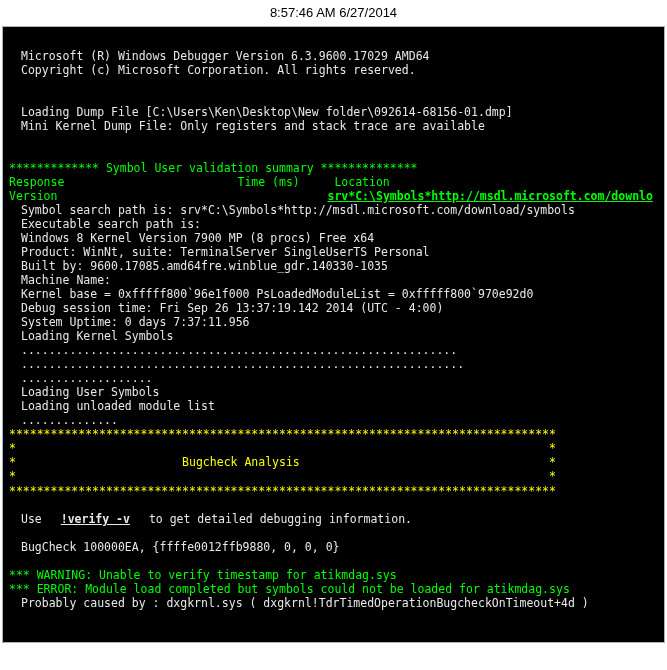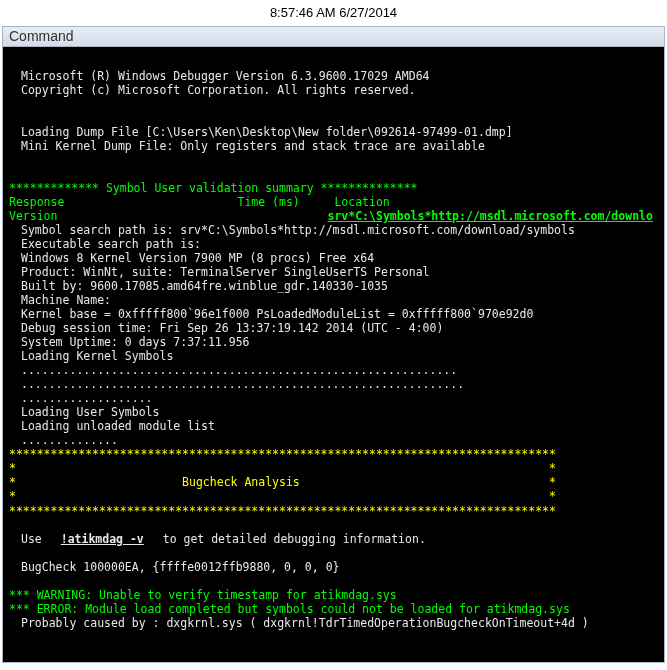--- a/index.html
+++ b/index.html
@@ -49,29 +49,26 @@
     }
   </style>
 </head>
 <body>
 
 <div class="timestamp-bar">
   <span>8:57:46 AM 6/27/2014</span>
 </div>
 
 <div class="window-frame">
-  <div class="title-bar">
-    <span>Command</span>
-  </div>
   <div class="console"><span class="white"></span>
 <span class="white">Microsoft (R) Windows Debugger Version 6.3.9600.17029 AMD64</span>
 <span class="white">Copyright (c) Microsoft Corporation. All rights reserved.</span>
 <span class="white"></span>
 <span class="white"></span>
-<span class="white">Loading Dump File [C:\Users\Ken\Desktop\New folder\092614-97499-01.dmp]</span>
+<span class="white">Loading Dump File [C:\Users\Ken\Desktop\New folder\092614-68156-01.dmp]</span>
 <span class="white">Mini Kernel Dump File: Only registers and stack trace are available</span>
 <span class="white"></span>
 <span class="white"></span>
 <span class="green">************* Symbol User validation summary **************</span>
 <span class="green">Response                         Time (ms)     Location</span>
 <span class="green">Version                                       </span><span class="green link">srv*C:\Symbols*http://msdl.microsoft.com/downlo</span>
 <span class="white">Symbol search path is: srv*C:\Symbols*http://msdl.microsoft.com/download/symbols</span>
 <span class="white">Executable search path is: </span>
 <span class="white">Windows 8 Kernel Version 7900 MP (8 procs) Free x64</span>
 <span class="white">Product: WinNt, suite: TerminalServer SingleUserTS Personal</span>
@@ -86,20 +83,20 @@
 <span class="white">...................</span>
 <span class="white">Loading User Symbols</span>
 <span class="white">Loading unloaded module list</span>
 <span class="white">..............</span>
 <span class="yellow">*******************************************************************************</span>
 <span class="yellow">*                                                                             *</span>
 <span class="yellow">*                        Bugcheck Analysis                                    *</span>
 <span class="yellow">*                                                                             *</span>
 <span class="yellow">*******************************************************************************</span>
 <span class="white"></span>
-<span class="white">Use </span><span class="white link">!atikmdag -v</span><span class="white"> to get detailed debugging information.</span>
+<span class="white">Use </span><span class="white link">!verify -v</span><span class="white"> to get detailed debugging information.</span>
 <span class="white"></span>
 <span class="white">BugCheck 100000EA, {ffffe0012ffb9880, 0, 0, 0}</span>
 <span class="white"></span>
 <span class="green">*** WARNING: Unable to verify timestamp for atikmdag.sys</span>
 <span class="green">*** ERROR: Module load completed but symbols could not be loaded for atikmdag.sys</span>
 <span class="white">Probably caused by : dxgkrnl.sys ( dxgkrnl!TdrTimedOperationBugcheckOnTimeout+4d )</span></div>
 </div>
 
 </body></html>

